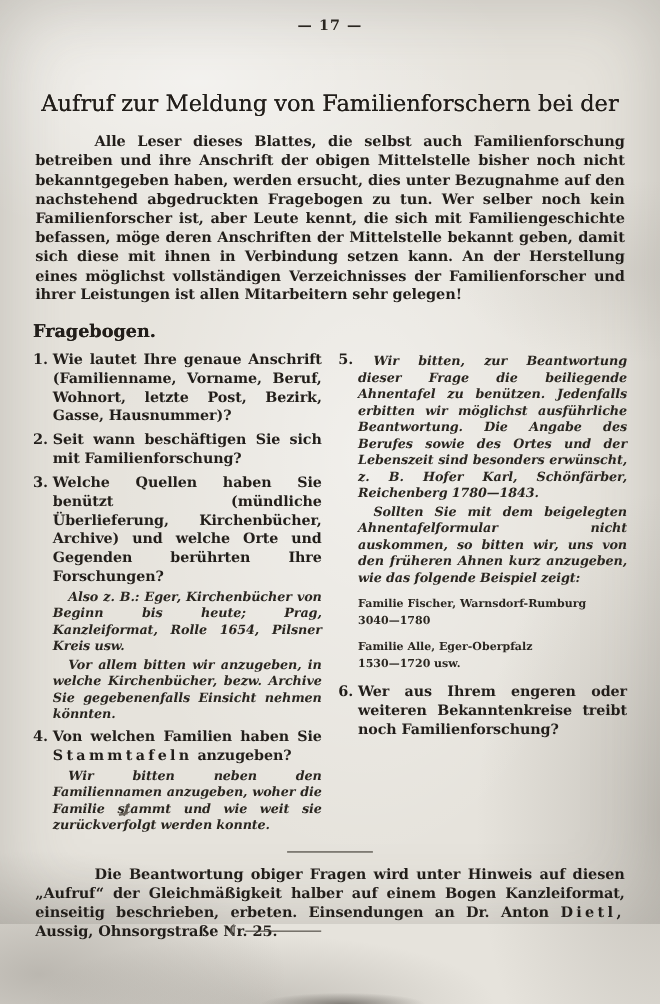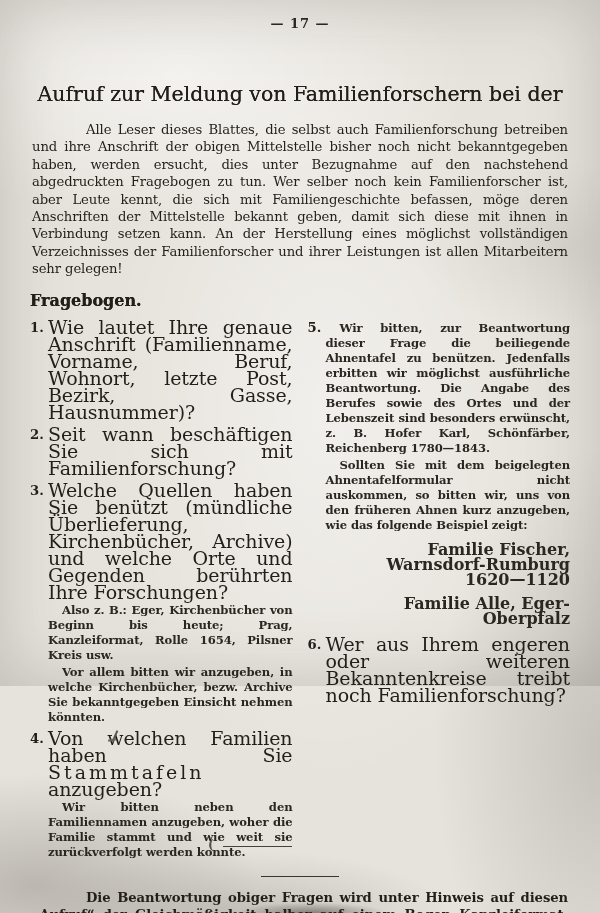--- a/index.html
+++ b/index.html
@@ -11,59 +11,60 @@
     background-image:
       radial-gradient(ellipse 320px 160px at 6% 97%, rgba(116,111,104,.38), transparent 70%),
       radial-gradient(ellipse 240px 420px at 101% 82%, rgba(125,120,112,.30), transparent 72%),
       radial-gradient(ellipse 220px 120px at 94% 27%, rgba(150,145,137,.18), transparent 70%),
       radial-gradient(ellipse 100px 14px at 52% 100%, rgba(52,48,43,.50), transparent 75%),
       radial-gradient(ellipse 300px 90px at 40% 100%, rgba(110,105,98,.28), transparent 70%),
       radial-gradient(ellipse 420px 220px at 30% 8%, rgba(255,255,255,.55), transparent 70%),
       radial-gradient(ellipse 300px 500px at 55% 45%, rgba(255,255,255,.45), transparent 75%);
   }
   .page{
-    position:relative;width:600px;height:686px;box-sizing:border-box;
+    position:relative;width:600px;height:840px;box-sizing:border-box;
     padding:14px 30px 0 30px;
     box-shadow:inset 0 0 70px rgba(95,90,82,.28);
   }
   .pageno{
     text-align:center;font-size:13px;font-weight:bold;letter-spacing:1px;
     color:#2a2620;margin:2px 0 0 0;
   }
   .title{
     margin:50px 6px 0 6px;text-align:center;
     font-size:20.5px;line-height:26px;font-weight:normal;
     text-shadow:0 0 .5px #221e1a;
   }
   .intro{
     margin:14px 2px 0 2px;text-align:justify;
-    font-size:13.2px;line-height:17.4px;font-weight:normal;
+    font-size:13.2px;line-height:17.4px;font-weight:bold;
     text-indent:54px;letter-spacing:-.1px;
   }
   .fb-heading{
     margin:13px 0 0 0;text-align:left;
     font-size:16px;font-weight:bold;text-shadow:0 0 .4px #221e1a;
   }
   .columns{display:flex;gap:15px;margin-top:9px;}
   .col{flex:1;min-width:0;}
   .q{display:flex;margin-bottom:5px;}
   .q-num{width:18px;flex:none;font-size:13.2px;line-height:17px;font-weight:bold;}
   .q-body{flex:1;min-width:0;}
   .q-text{
-    font-size:19px;line-height:17px;font-weight:normal;
+    font-size:13px;line-height:17px;font-weight:bold;
     text-align:justify;letter-spacing:-.1px;
   }
   .sperr{letter-spacing:3px;}
   .note{
     font-size:11.6px;line-height:15px;font-weight:bold;
     text-align:justify;text-indent:14px;margin-top:2px;letter-spacing:-.1px;
     color:#2a2620;
+    font-style:italic;
   }
   .example{
-    text-align:right;font-size:16px;line-height:15px;font-weight:bold;
+    text-align:left;font-size:10px;line-height:15px;font-weight:bold;
     margin-top:9px;color:#2a2620;
   }
   .rule-mid{
     width:78px;height:1.4px;background:#3a362f;margin:11px auto 0 auto;
   }
   .closing{
     margin:12px 2px 0 2px;text-align:justify;
     font-size:13.2px;line-height:17.4px;font-weight:bold;
     text-indent:54px;letter-spacing:-.1px;
   }
@@ -115,21 +116,21 @@
         <div class="q-body">
           <div class="q-text">Seit wann beschäftigen Sie sich mit Familienforschung?</div>
         </div>
       </div>
 
       <div class="q">
         <span class="q-num">3.</span>
         <div class="q-body">
           <div class="q-text">Welche Quellen haben Sie benützt (mündliche Überlieferung, Kirchenbücher, Archive) und welche Orte und Gegenden berührten Ihre Forschungen?</div>
           <div class="note">Also z. B.: Eger, Kirchenbücher von Beginn bis heute; Prag, Kanzleiformat, Rolle 1654, Pilsner Kreis usw.</div>
-          <div class="note">Vor allem bitten wir anzugeben, in welche Kirchenbücher, bezw. Archive Sie bekanntgegeben Einsicht nehmen könnten.</div>
+          <div class="note">Vor allem bitten wir anzugeben, in welche Kirchenbücher, bezw. Archive Sie gegebenenfalls Einsicht nehmen könnten.</div>
         </div>
       </div>
 
       <div class="q">
         <span class="q-num">4.</span>
         <div class="q-body">
           <div class="q-text"><span>Von welchen Familien haben Sie</span> <span class="sperr">Stammtafeln</span> <span>anzugeben?</span></div>
           <div class="note">Wir bitten neben den Familiennamen anzugeben, woher die Familie stammt und wie weit sie zurückverfolgt werden konnte.</div>
         </div>
       </div>
@@ -138,24 +139,25 @@
 
     <div class="col">
 
       <div class="q">
         <span class="q-num">5.</span>
         <div class="q-body">
           <div class="note">Wir bitten, zur Beantwortung dieser Frage die beiliegende Ahnentafel zu benützen. Jedenfalls erbitten wir möglichst ausführliche Beantwortung. Die Angabe des Berufes sowie des Ortes und der Lebenszeit sind besonders erwünscht, z. B. Hofer Karl, Schönfärber, Reichenberg 1780—1843.</div>
           <div class="note">Sollten Sie mit dem beigelegten Ahnentafelformular nicht auskommen, so bitten wir, uns von den früheren Ahnen kurz anzugeben, wie das folgende Beispiel zeigt:</div>
           <div class="example">
             <div>Familie Fischer, Warnsdorf-Rumburg</div>
-            <div>1620—1120</div>
+            <div>3040—1780</div>
           </div>
           <div class="example">
             <div>Familie Alle, Eger-Oberpfalz</div>
+            <div>1530—1720 usw.</div>
           </div>
         </div>
       </div>
 
       <div class="q" style="margin-top:10px;">
         <span class="q-num">6.</span>
         <div class="q-body">
           <div class="q-text">Wer aus Ihrem engeren oder weiteren Bekanntenkreise treibt noch Familienforschung?</div>
         </div>
       </div>

